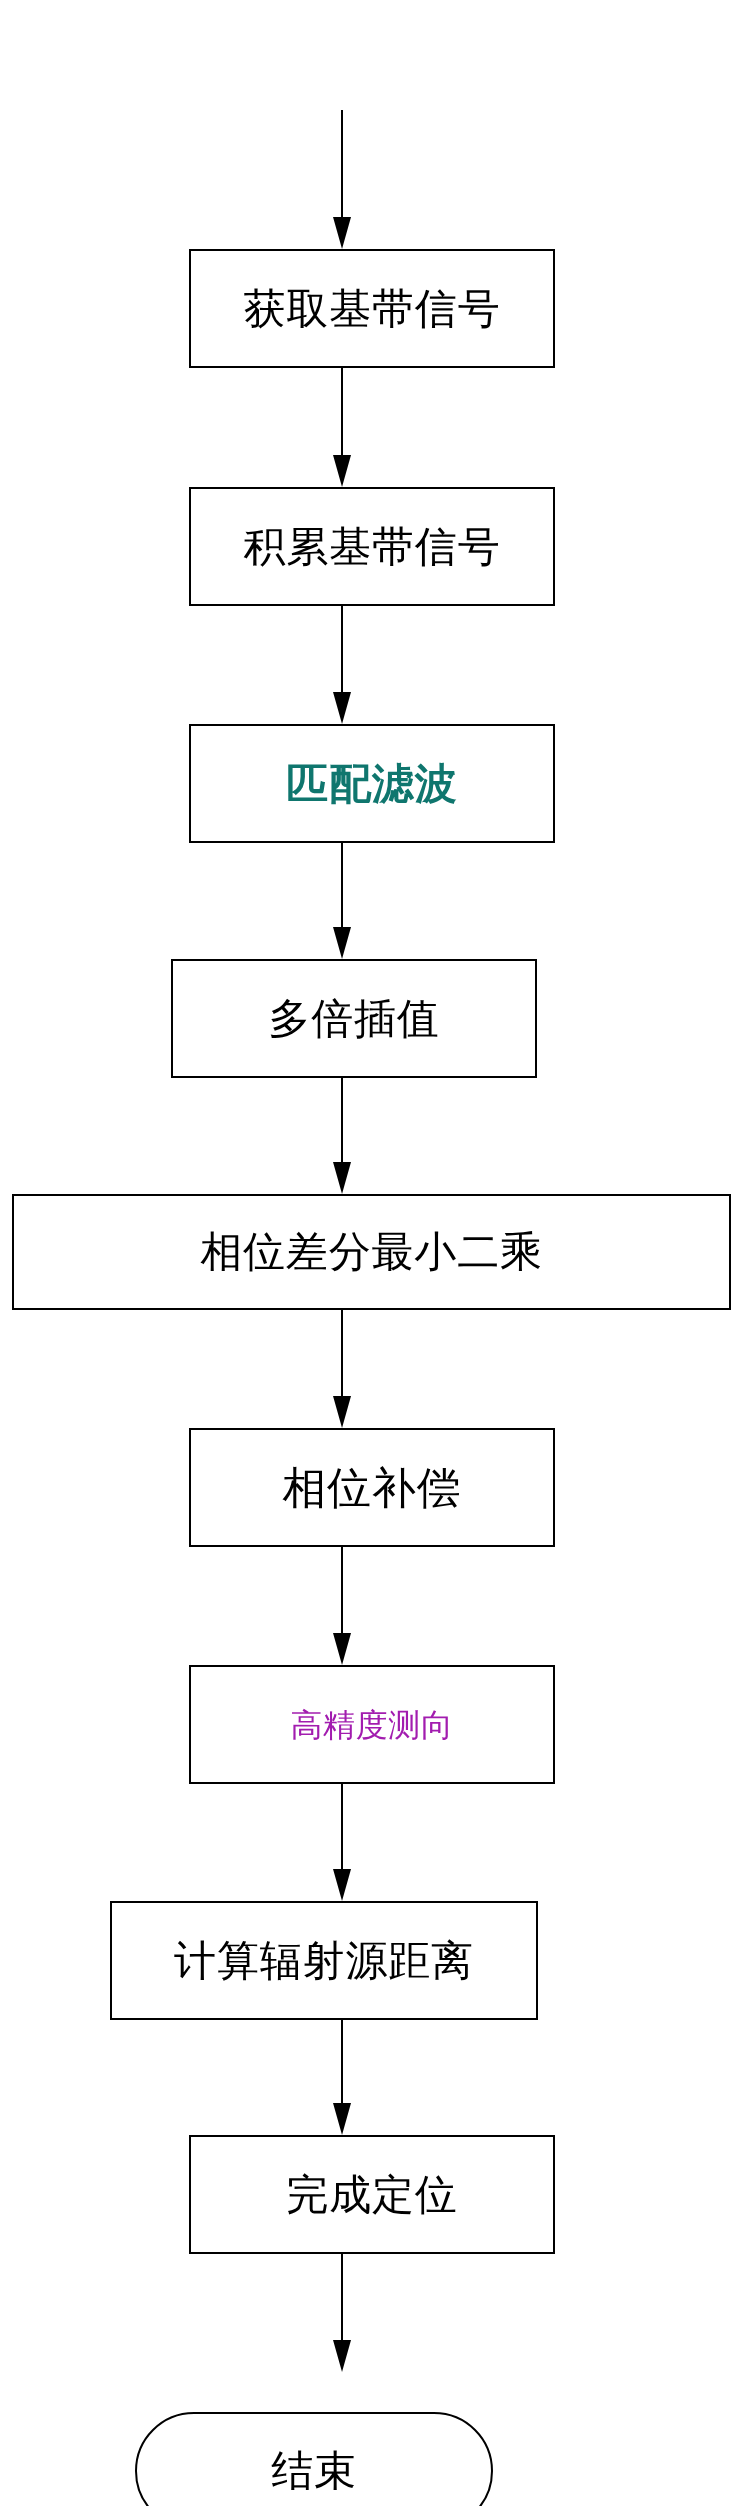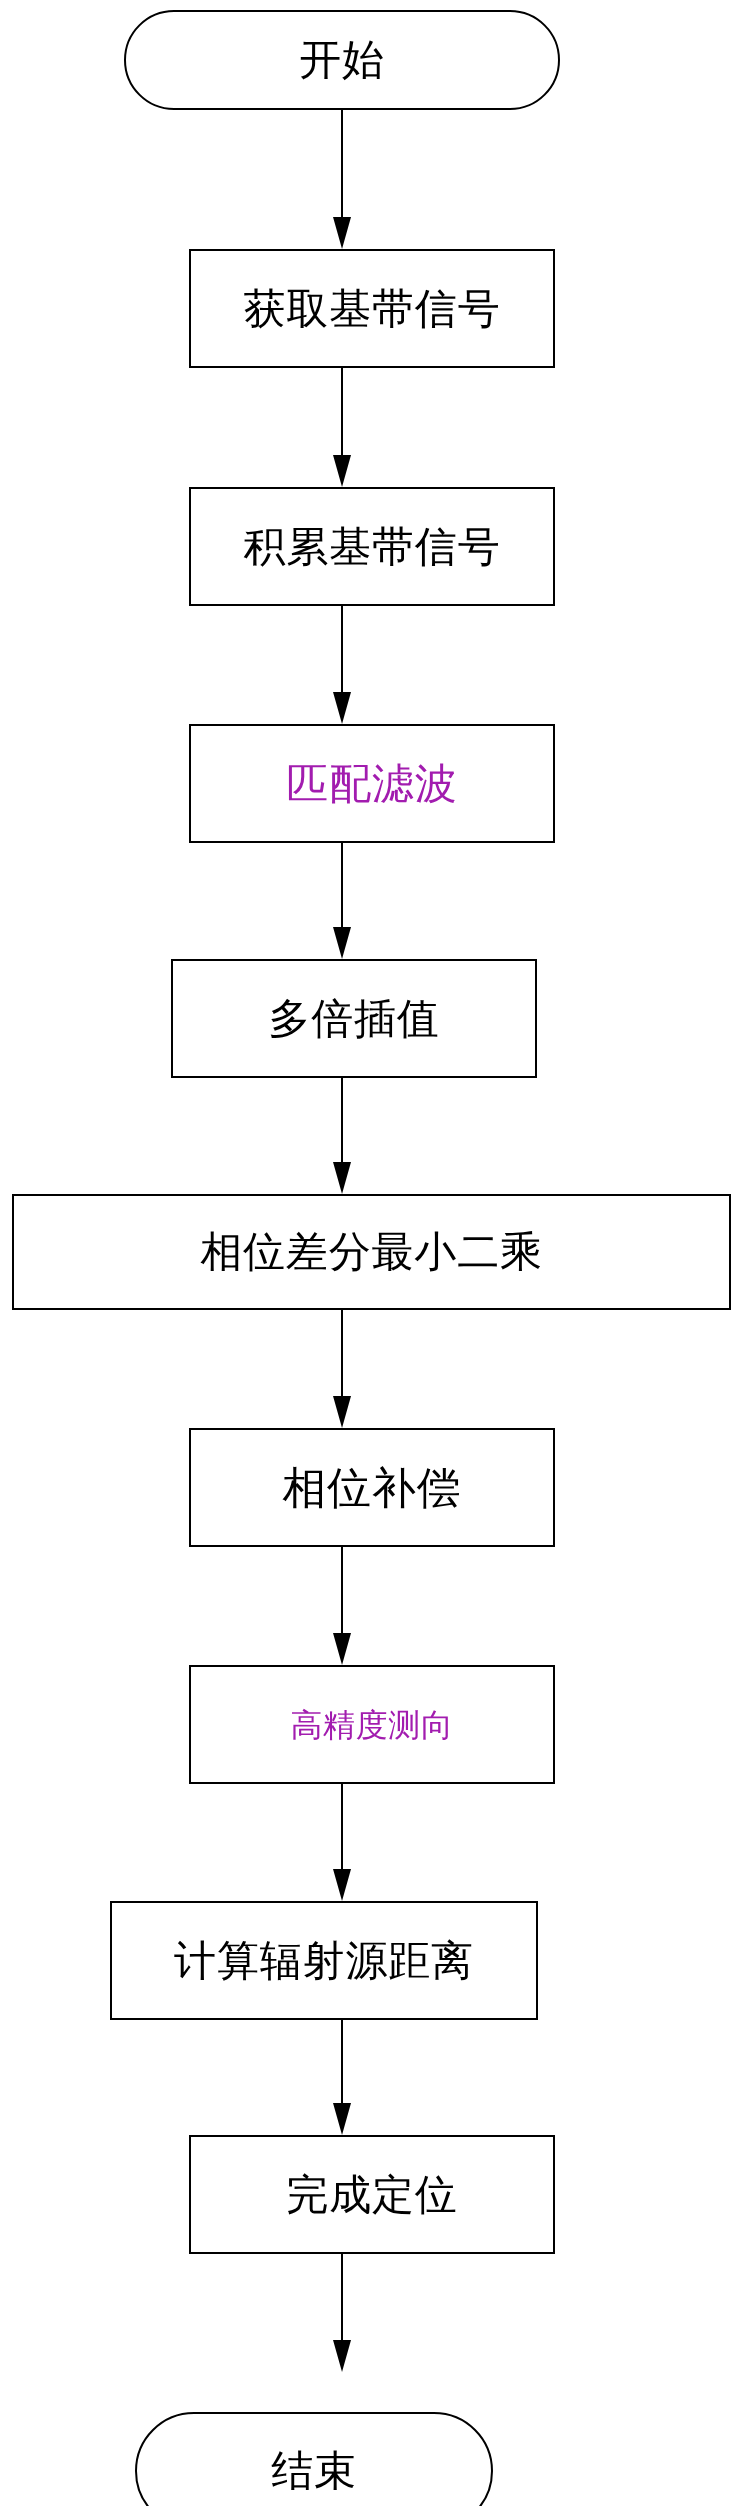--- a/index.html
+++ b/index.html
@@ -94,31 +94,28 @@
       <div class="connector-head" style="top: 85px; border-top-color: rgb(0, 0, 0);"></div>
     </div>
     <div class="connector" style="left: 341px; top: 2020px; width: 2px; height: 115px;">
       <div class="connector-line" style="height: 85px; background: rgb(0, 0, 0);"></div>
       <div class="connector-head" style="top: 83px; border-top-color: rgb(0, 0, 0);"></div>
     </div>
     <div class="connector" style="left: 341px; top: 2254px; width: 2px; height: 118px;">
       <div class="connector-line" style="height: 88px; background: rgb(0, 0, 0);"></div>
       <div class="connector-head" style="top: 86px; border-top-color: rgb(0, 0, 0);"></div>
     </div>
-    <div class="node terminator" style="left: 124px; top: 10px; width: 436px; height: 100px; border-color: rgb(0, 0, 0); background: rgb(255, 255, 255); border-radius: 50px;">
-      <span class="node-label" style="font-size: 42px; color: rgb(0, 0, 0);">开始</span>
-    </div>
     <div class="node" style="left: 189px; top: 249px; width: 366px; height: 119px; border-color: rgb(0, 0, 0); background: rgb(255, 255, 255);">
       <span class="node-label" style="font-size: 42px; color: rgb(0, 0, 0); text-align: center;">获取基带信号</span>
     </div>
     <div class="node" style="left: 189px; top: 487px; width: 366px; height: 119px; border-color: rgb(0, 0, 0); background: rgb(255, 255, 255);">
       <span class="node-label" style="font-size: 42px; color: rgb(0, 0, 0);">积累基带信号</span>
     </div>
     <div class="node" style="left: 189px; top: 724px; width: 366px; height: 119px; border-color: rgb(0, 0, 0); background: rgb(255, 255, 255);">
-      <span class="node-label" style="font-size: 42px; color: #a21caf;">匹配滤波</span>
+      <span class="node-label" style="font-size: 42px; color: #0f766e; font-weight: bold;">匹配滤波</span>
     </div>
     <div class="node" style="left: 171px; top: 959px; width: 366px; height: 119px; border-color: rgb(0, 0, 0); background: rgb(255, 255, 255);">
       <span class="node-label" style="font-size: 42px; color: rgb(0, 0, 0);">多倍插值</span>
     </div>
     <div class="node" style="left: 12px; top: 1194px; width: 719px; height: 116px; border-color: rgb(0, 0, 0); background: rgb(255, 255, 255);">
       <span class="node-label" style="font-size: 42px; color: rgb(0, 0, 0);">相位差分最小二乘</span>
     </div>
     <div class="node" style="left: 189px; top: 1428px; width: 366px; height: 119px; border-color: rgb(0, 0, 0); background: rgb(255, 255, 255);">
       <span class="node-label" style="font-size: 44px; color: rgb(0, 0, 0);">相位补偿</span>
     </div>

